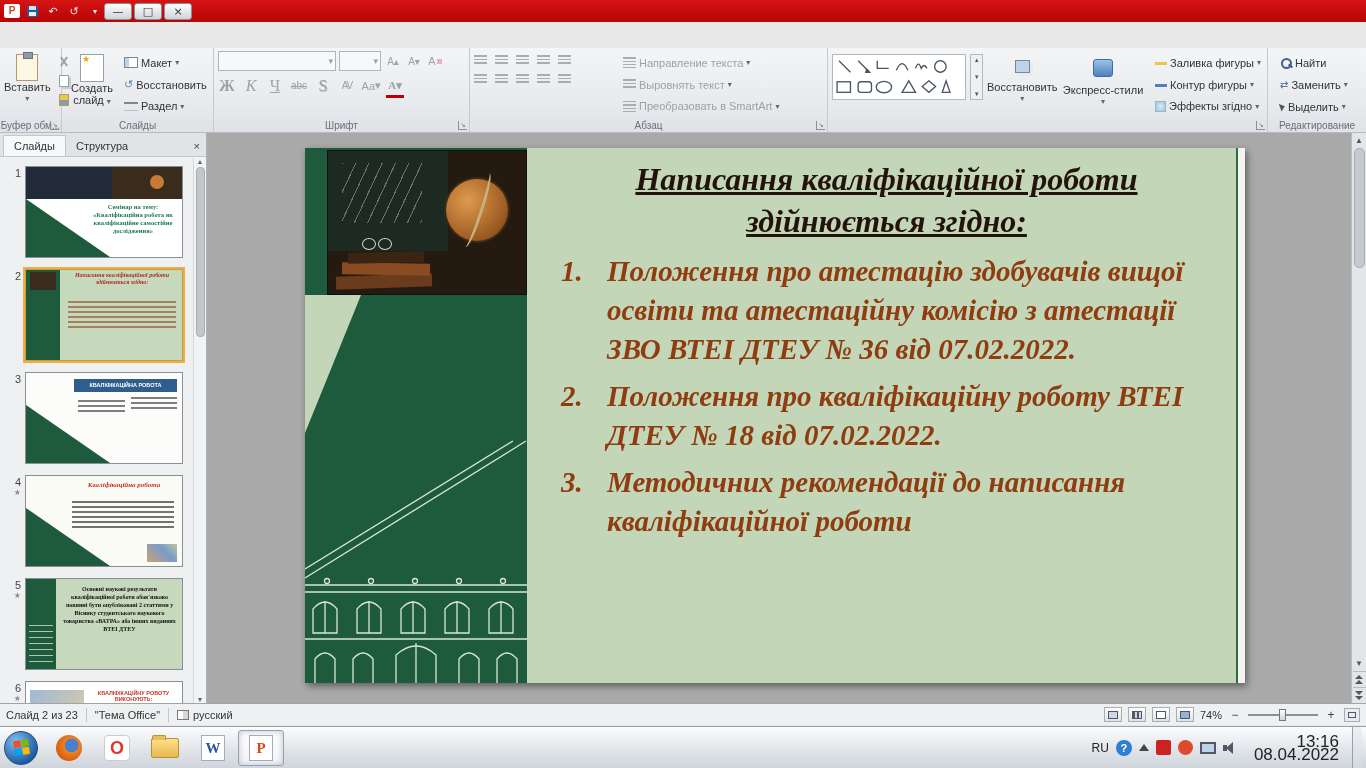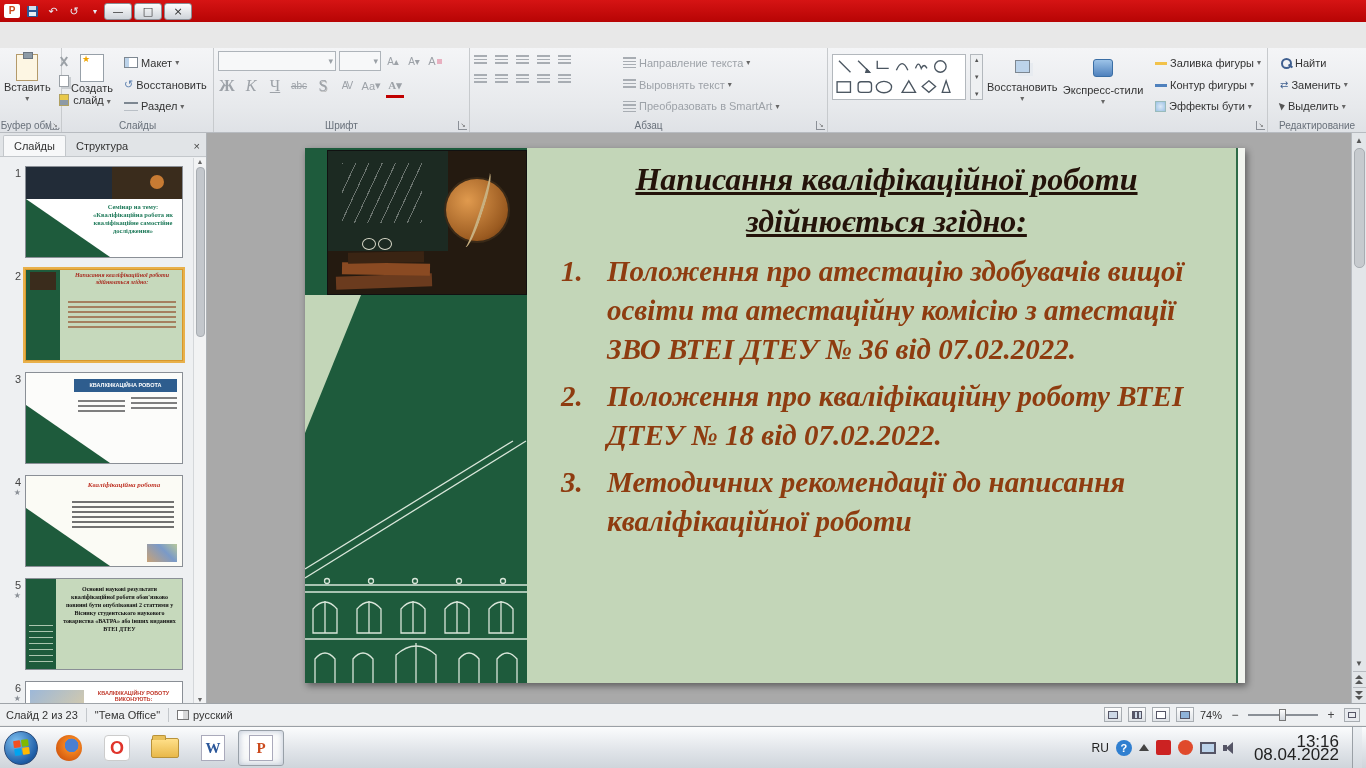--- a/index.html
+++ b/index.html
@@ -381,28 +381,28 @@
             <span>Заливка фигуры</span>
             <span class="dd">▾</span>
           </div>
         <div class="smbtn">
             <span><span class="i-outline"></span><span class="cbar"></span></span>
             <span>Контур фигуры</span>
             <span class="dd">▾</span>
           </div>
         <div class="smbtn">
             <span class="i-effects"></span>
-            <span>Эффекты бути</span>
+            <span>Эффекты згідно</span>
             <span class="dd">▾</span>
           </div>
       </div>
       <div class="launcher">↘</div>
     </div>
 
-    <div class="rgroup" style="flex:1; border-right:none;">
+    <div class="rgroup" style="flex:1; border-right:none;align-items:center;">
       <div class="smcol" style="padding-left:6px;">
         <div class="smbtn">
             <span class="i-find"></span>
             <span>Найти</span>
           </div>
         <div class="smbtn">
             <span style="color:#3f5f8f;font-size:10px;">⇄</span>
             <span>Заменить</span>
             <span class="dd">▾</span>
           </div>

